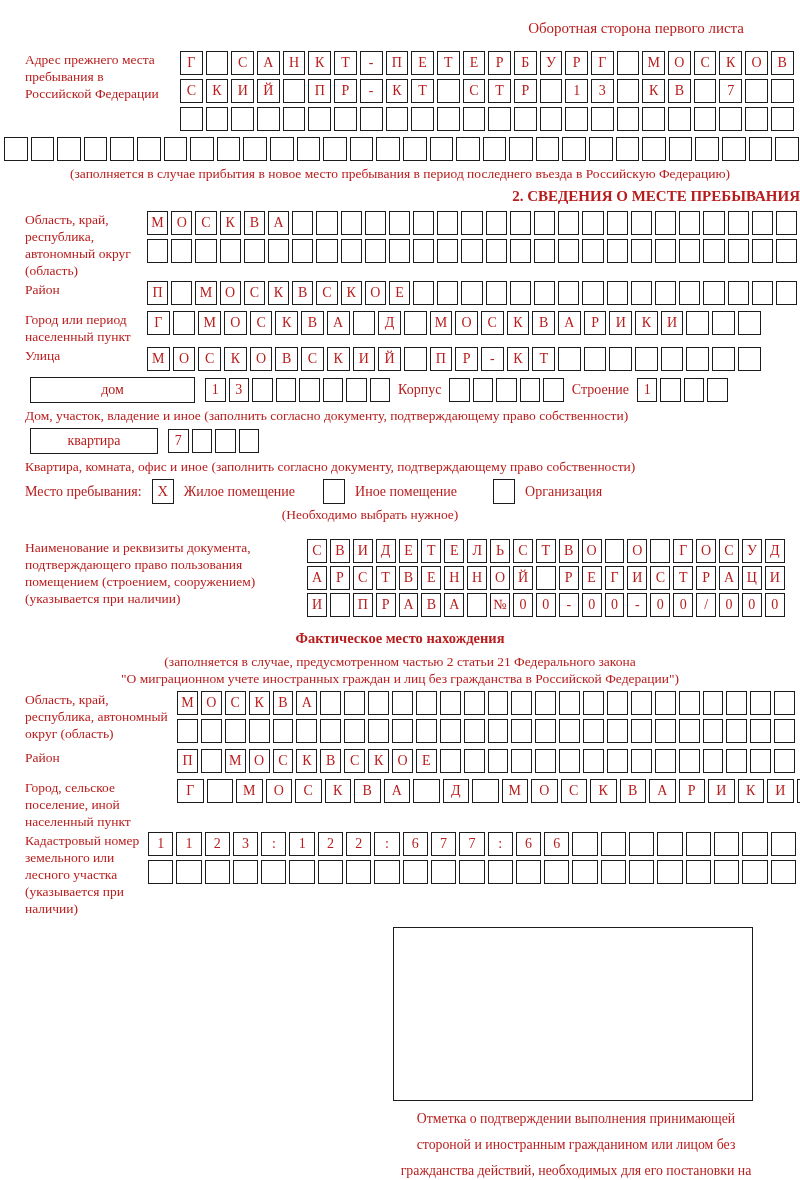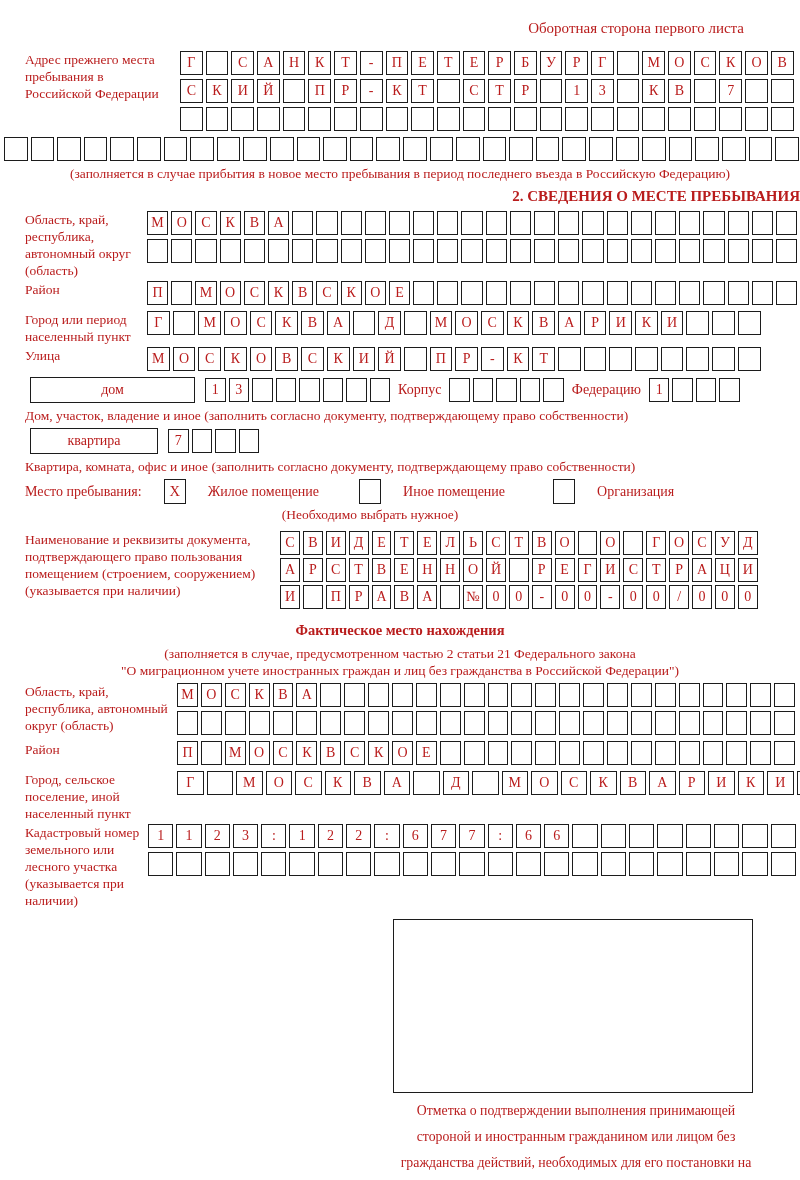--- a/index.html
+++ b/index.html
@@ -56,33 +56,33 @@
   .label-box {
     border: 1.5px solid #1c1c1c; height: 26px;
     display: flex; align-items: center; justify-content: center;
     font-size: 14px; flex: none;
   }
   .house-box { width: 165px; margin-right: 10px; }
   .apt-box { width: 128px; margin-right: 10px; }
   .inline-label { font-size: 14px; margin: 0 8px; }
   .house-row .cells { margin-bottom: 0; }
 
-  .stay-row { display: flex; align-items: center; padding-left: 25px; margin: 4px 0 2px; gap: 12px; }
+  .stay-row { display: flex; align-items: center; padding-left: 25px; margin: 4px 0 2px; }
   .stay-row .label { font-size: 14px; }
   .checkbox {
     flex: none; width: 22px; height: 25px;
     border: 1.5px solid #1c1c1c;
     display: flex; align-items: center; justify-content: center;
     font-size: 14.5px;
     margin: 0 10px;
   }
   .opt-label { font-size: 14px; margin-right: 18px; }
   .choose-note { text-align: center; padding-right: 60px; margin-bottom: 2px; }
 
-  .doc-block { margin-top: 8px; }
+  .doc-block { margin-top: 16px; gap: 27px; }
   .doc-block .cells { margin-bottom: 3px; }
 
   .fact-notes { margin-bottom: 4px; }
 
   .stamp-wrap { margin-top: 10px; }
   .stamp-box {
     margin-left: 393px;
     width: 360px; height: 174px;
     border: 1.8px solid #1c1c1c;
   }
@@ -389,21 +389,21 @@
         <span class="cell"></span>
       </div>
     <div class="inline-label">Корпус</div>
     <div class="cells wh">
         <span class="cell"></span>
         <span class="cell"></span>
         <span class="cell"></span>
         <span class="cell"></span>
         <span class="cell"></span>
       </div>
-    <div class="inline-label">Федерацию</div>
+    <div class="inline-label">Строение</div>
     <div class="cells wh">
         <span class="cell">1</span>
         <span class="cell"></span>
         <span class="cell"></span>
         <span class="cell"></span>
       </div>
   </div>
   <div class="note note-block" style="padding-left:25px">Дом, участок, владение и иное (заполнить согласно документу, подтверждающему право собственности)</div>
 
   <div class="house-row">

